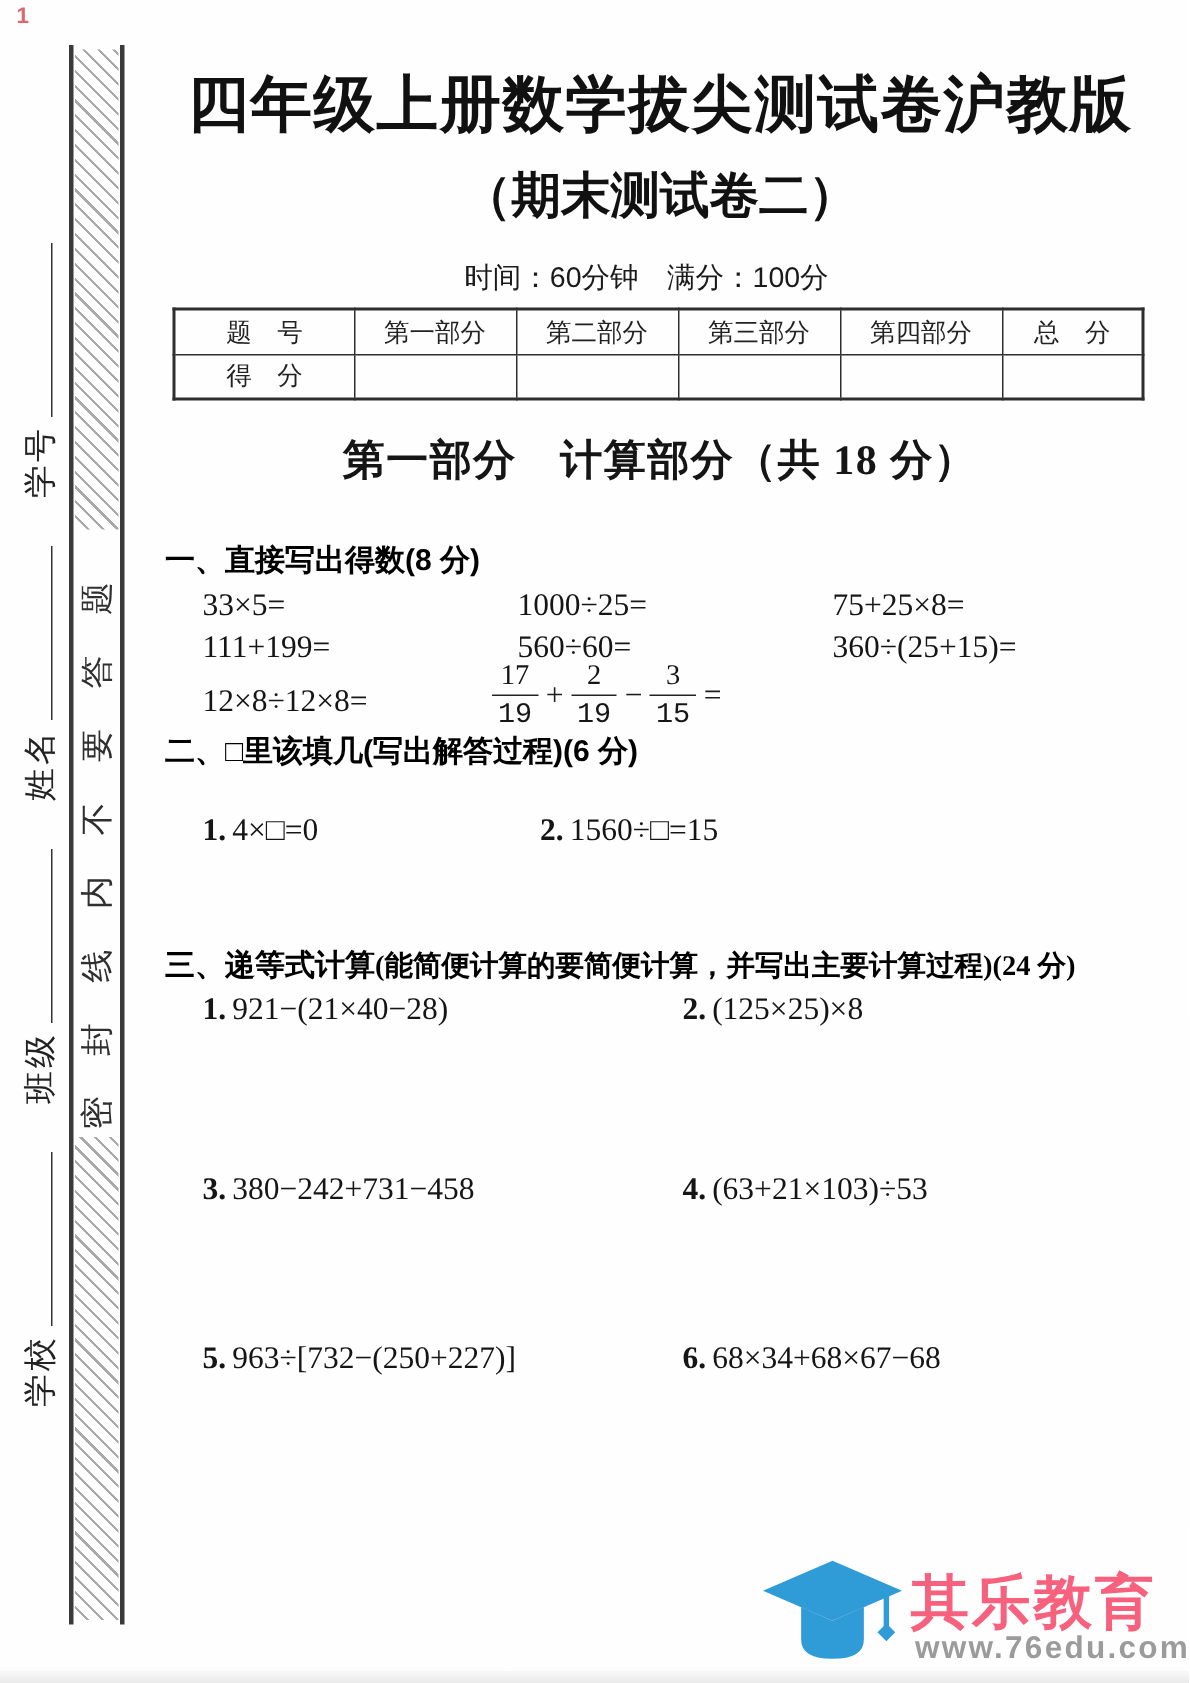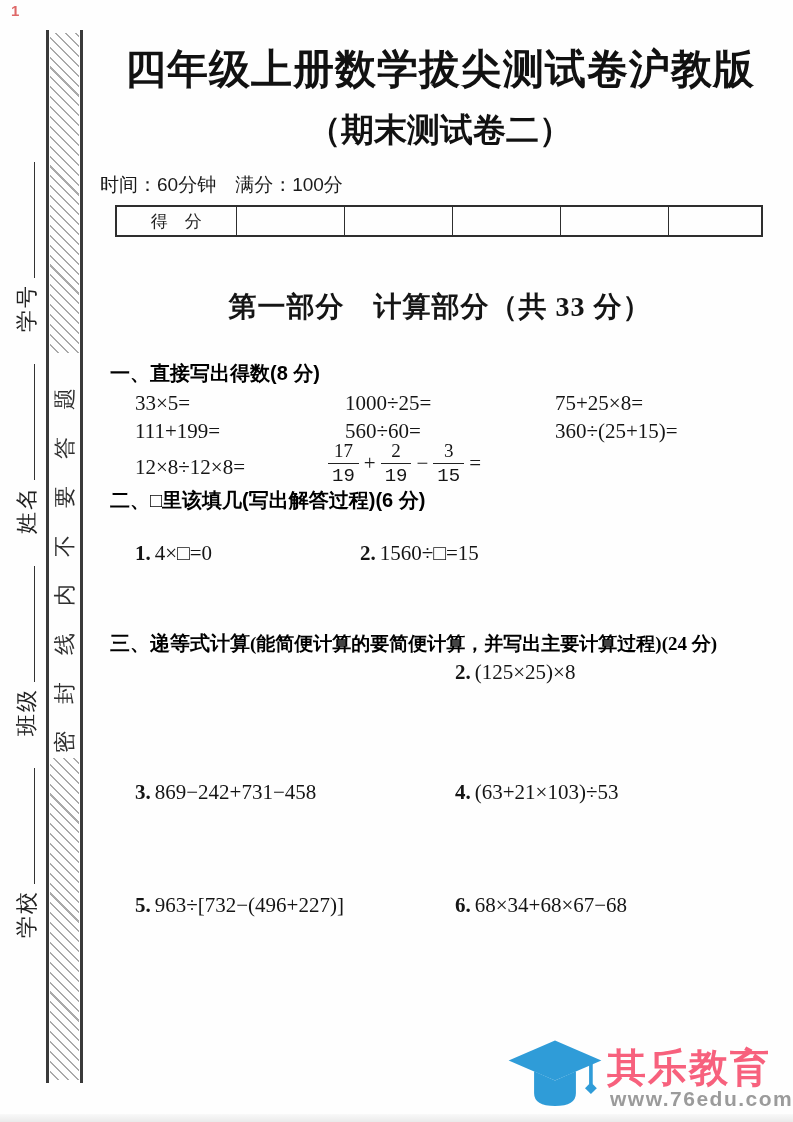--- a/index.html
+++ b/index.html
@@ -54,21 +54,21 @@
 
   .title {
     left:0; top:42px; width:680px; text-align:center;
     font-size:41px; font-weight:bold; letter-spacing:1px; color:#111;
   }
   .subtitle {
     left:0; top:108px; width:680px; text-align:center;
     font-size:33px; font-weight:bold; color:#111;
   }
   .meta {
-    left:0; top:172px; width:662px; text-align:left;
+    left:0; top:172px; width:662px; text-align:center;
     font-size:19px; color:#1a1a1a;
   }
 
   
   .score-table {
     position:absolute; left:15px; top:205px; border-collapse:collapse;
     font-size:17px; color:#222;
   }
   .score-table td {
     border:1.3px solid #2e2e2e; text-align:center; vertical-align:middle;
@@ -155,32 +155,40 @@
   <div class="seal-text">密封线内不要答题</div>
 
   <div class="main">
 
     <div class="abs title">四年级上册数学拔尖测试卷沪教版</div>
     <div class="abs subtitle">（期末测试卷二）</div>
     <div class="abs meta">时间：60分钟　满分：100分</div>
 
     <table class="score-table">
       <tbody>
+          <tr>
+        <td class="c0">题　号</td>
+        <td class="cp">第一部分</td>
+        <td class="cp">第二部分</td>
+        <td class="cp">第三部分</td>
+        <td class="cp">第四部分</td>
+        <td class="c5">总　分</td>
+      </tr>
       <tr>
         <td class="c0">得　分</td>
         <td class="cp"></td>
         <td class="cp"></td>
         <td class="cp"></td>
         <td class="cp"></td>
         <td class="c5"></td>
       </tr>
     </tbody>
       </table>
 
-    <div class="abs section-heading">第一部分　计算部分（共 33 分）</div>
+    <div class="abs section-heading">第一部分　计算部分（共 18 分）</div>
 
     <div class="abs q-title q1-title">一、直接写出得数(8 分)</div>
     <div class="abs row" style="top:391px">
       <span class="expr p0">33×5=</span>
       <span class="expr p1">1000÷25=</span>
       <span class="expr p2">75+25×8=</span>
     </div>
     <div class="abs row" style="top:419px">
       <span class="expr p0">111+199=</span>
       <span class="expr p1">560÷60=</span>
@@ -208,28 +216,29 @@
     </div>
 
     <div class="abs q-title q2-title">二、□里该填几(写出解答过程)(6 分)</div>
     <div class="abs row" style="top:541px">
       <span class="expr p0"><span class="pnum">1.</span><span>4×□=0</span></span>
       <span class="expr q2p1"><span class="pnum">2.</span><span>1560÷□=15</span></span>
     </div>
 
     <div class="abs q-title q3-title"><span>三、递等式计算</span><span class="q3-note">(能简便计算的要简便计算，并写出主要计算过程)(24 分)</span></div>
     <div class="abs row" style="top:660px">
+      <span class="expr p0"><span class="pnum">1.</span><span>921−(21×40−28)</span></span>
       <span class="expr q3p1"><span class="pnum">2.</span><span>(125×25)×8</span></span>
     </div>
     <div class="abs row" style="top:780px">
-      <span class="expr p0"><span class="pnum">3.</span><span>869−242+731−458</span></span>
+      <span class="expr p0"><span class="pnum">3.</span><span>380−242+731−458</span></span>
       <span class="expr q3p1"><span class="pnum">4.</span><span>(63+21×103)÷53</span></span>
     </div>
     <div class="abs row" style="top:893px">
-      <span class="expr p0"><span class="pnum">5.</span><span>963÷[732−(496+227)]</span></span>
+      <span class="expr p0"><span class="pnum">5.</span><span>963÷[732−(250+227)]</span></span>
       <span class="expr q3p1"><span class="pnum">6.</span><span>68×34+68×67−68</span></span>
     </div>
   </div>
 
   <svg class="logo-cap" width="100" height="78" viewBox="0 0 110 84">
     <polygon points="4,26 55,4 106,26 55,48" fill="#2f9cd8"></polygon>
     <path d="M32,38 L32,62 Q32,76 55,76 Q78,76 78,62 L78,38 L55,48 Z" fill="#2f9cd8"></path>
     <rect x="92.5" y="26" width="4" height="26" fill="#2f9cd8"></rect>
     <polygon points="94.5,50 101,56.5 94.5,63 88,56.5" fill="#2f9cd8"></polygon>
   </svg>

